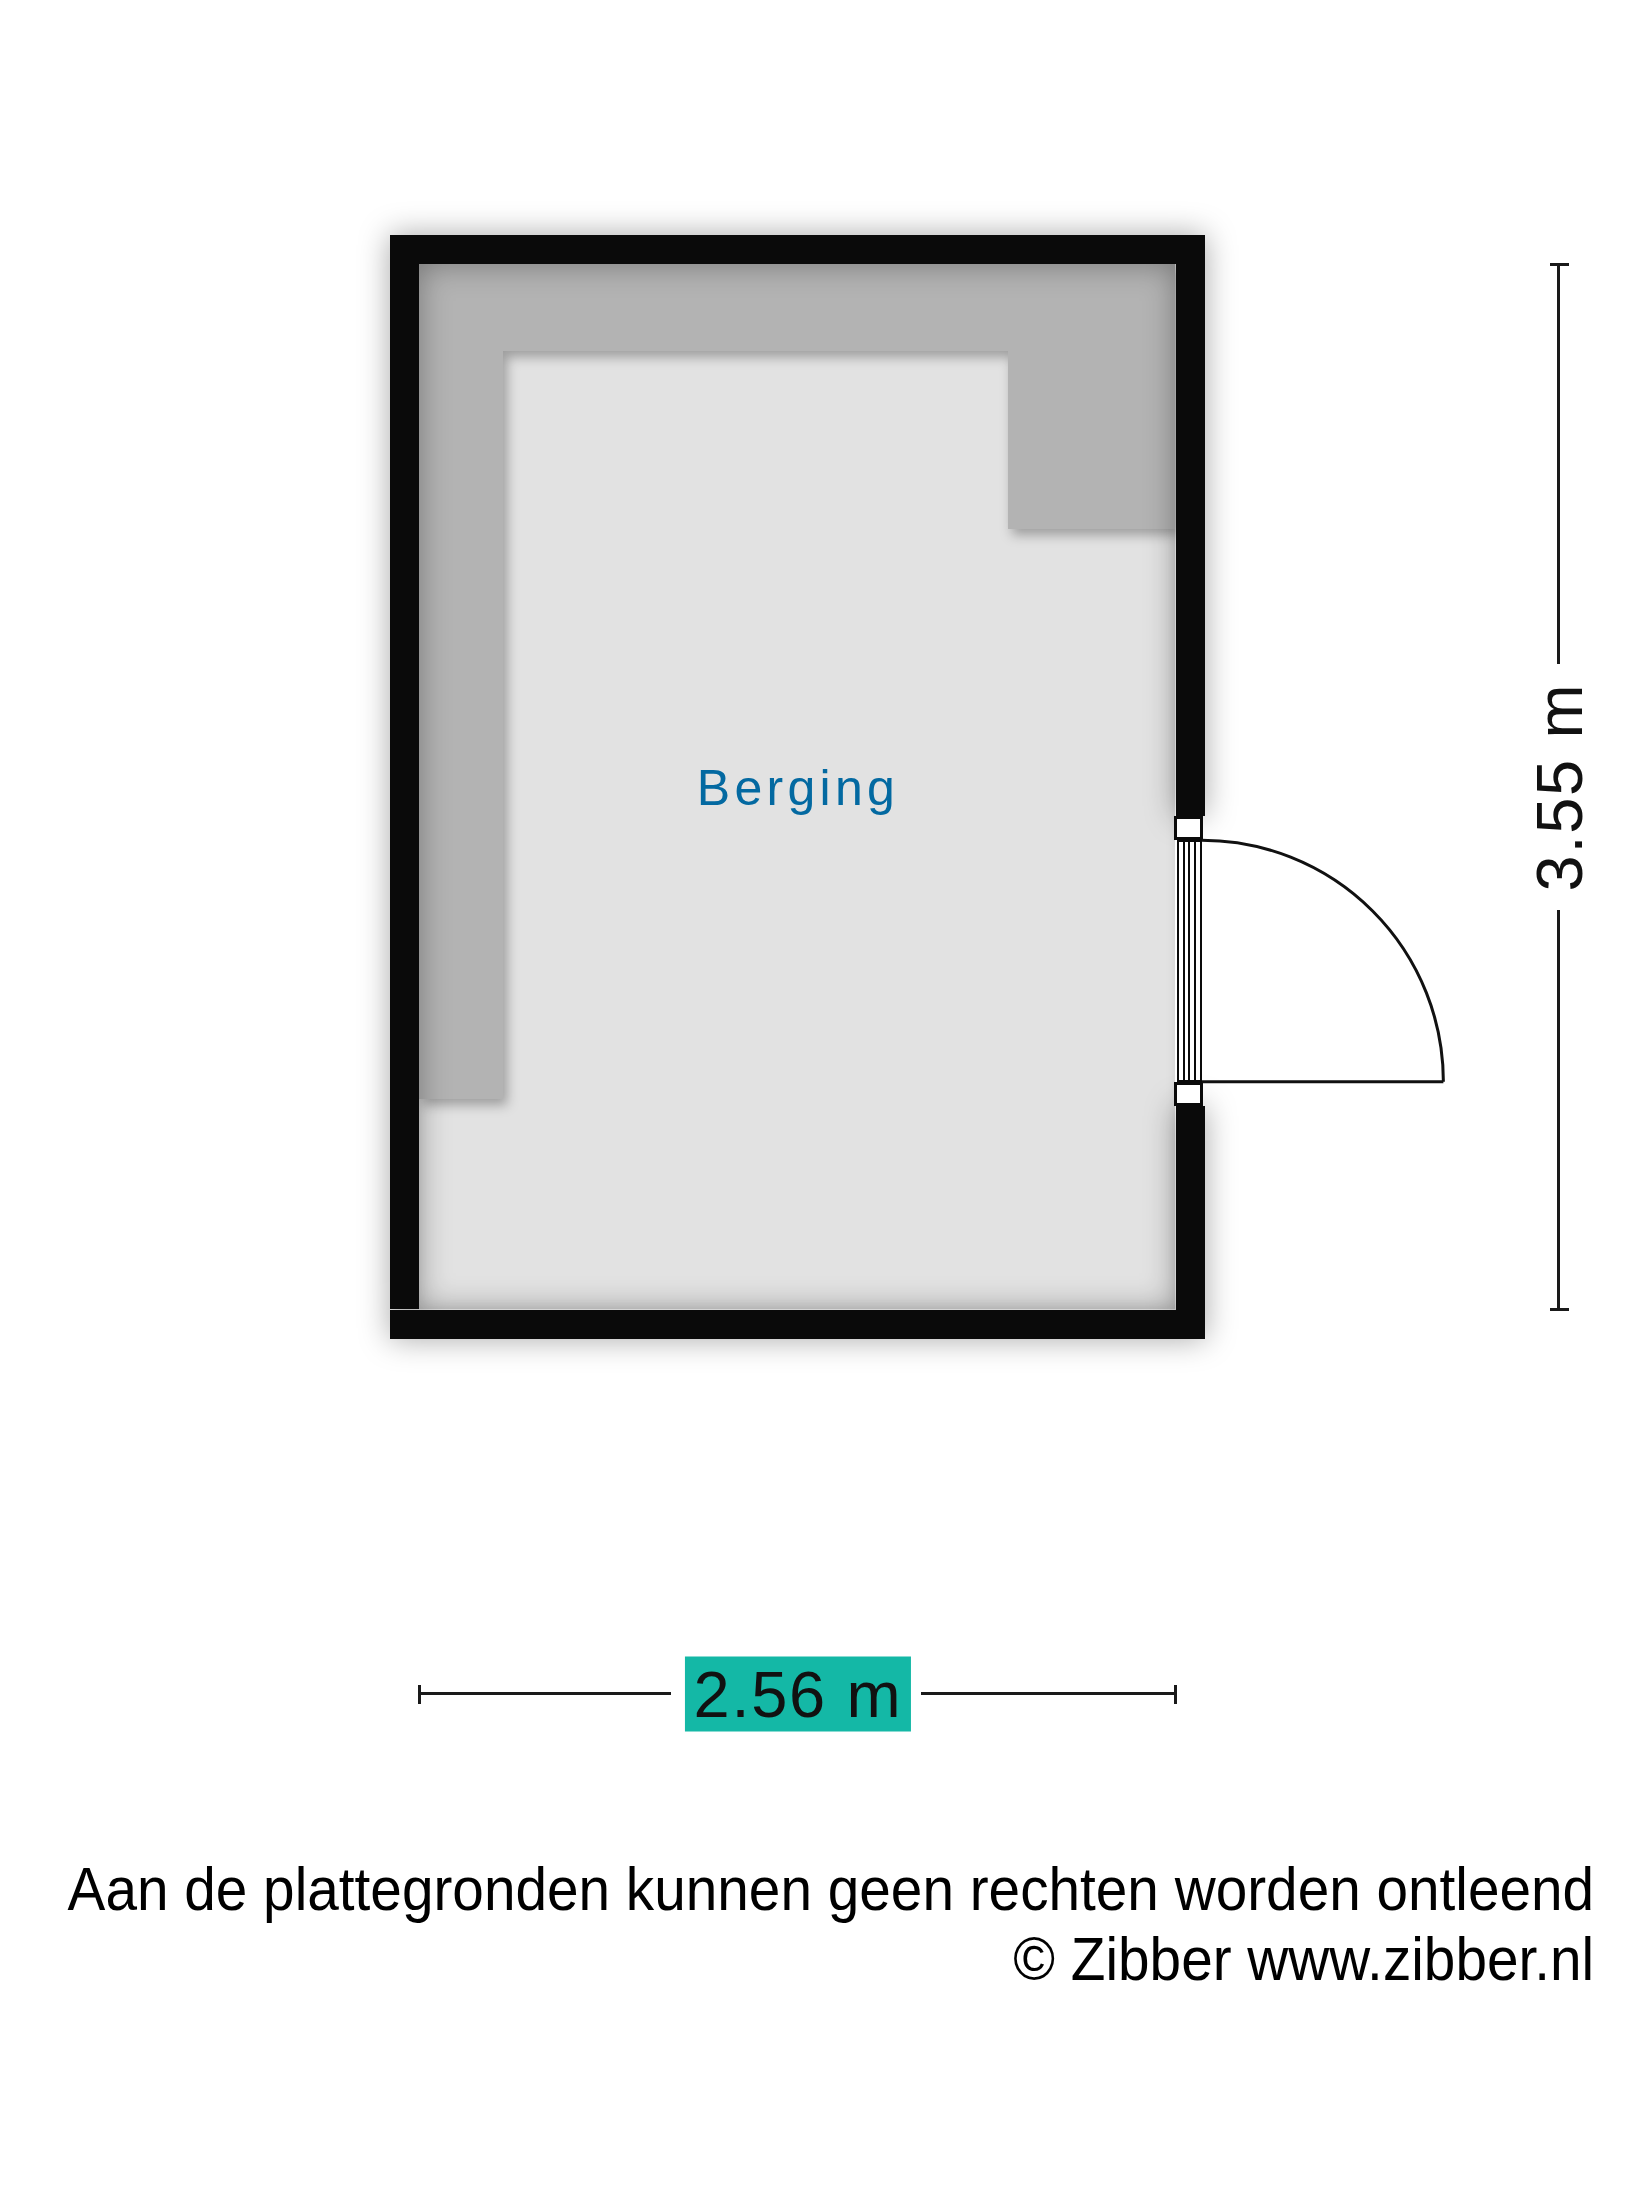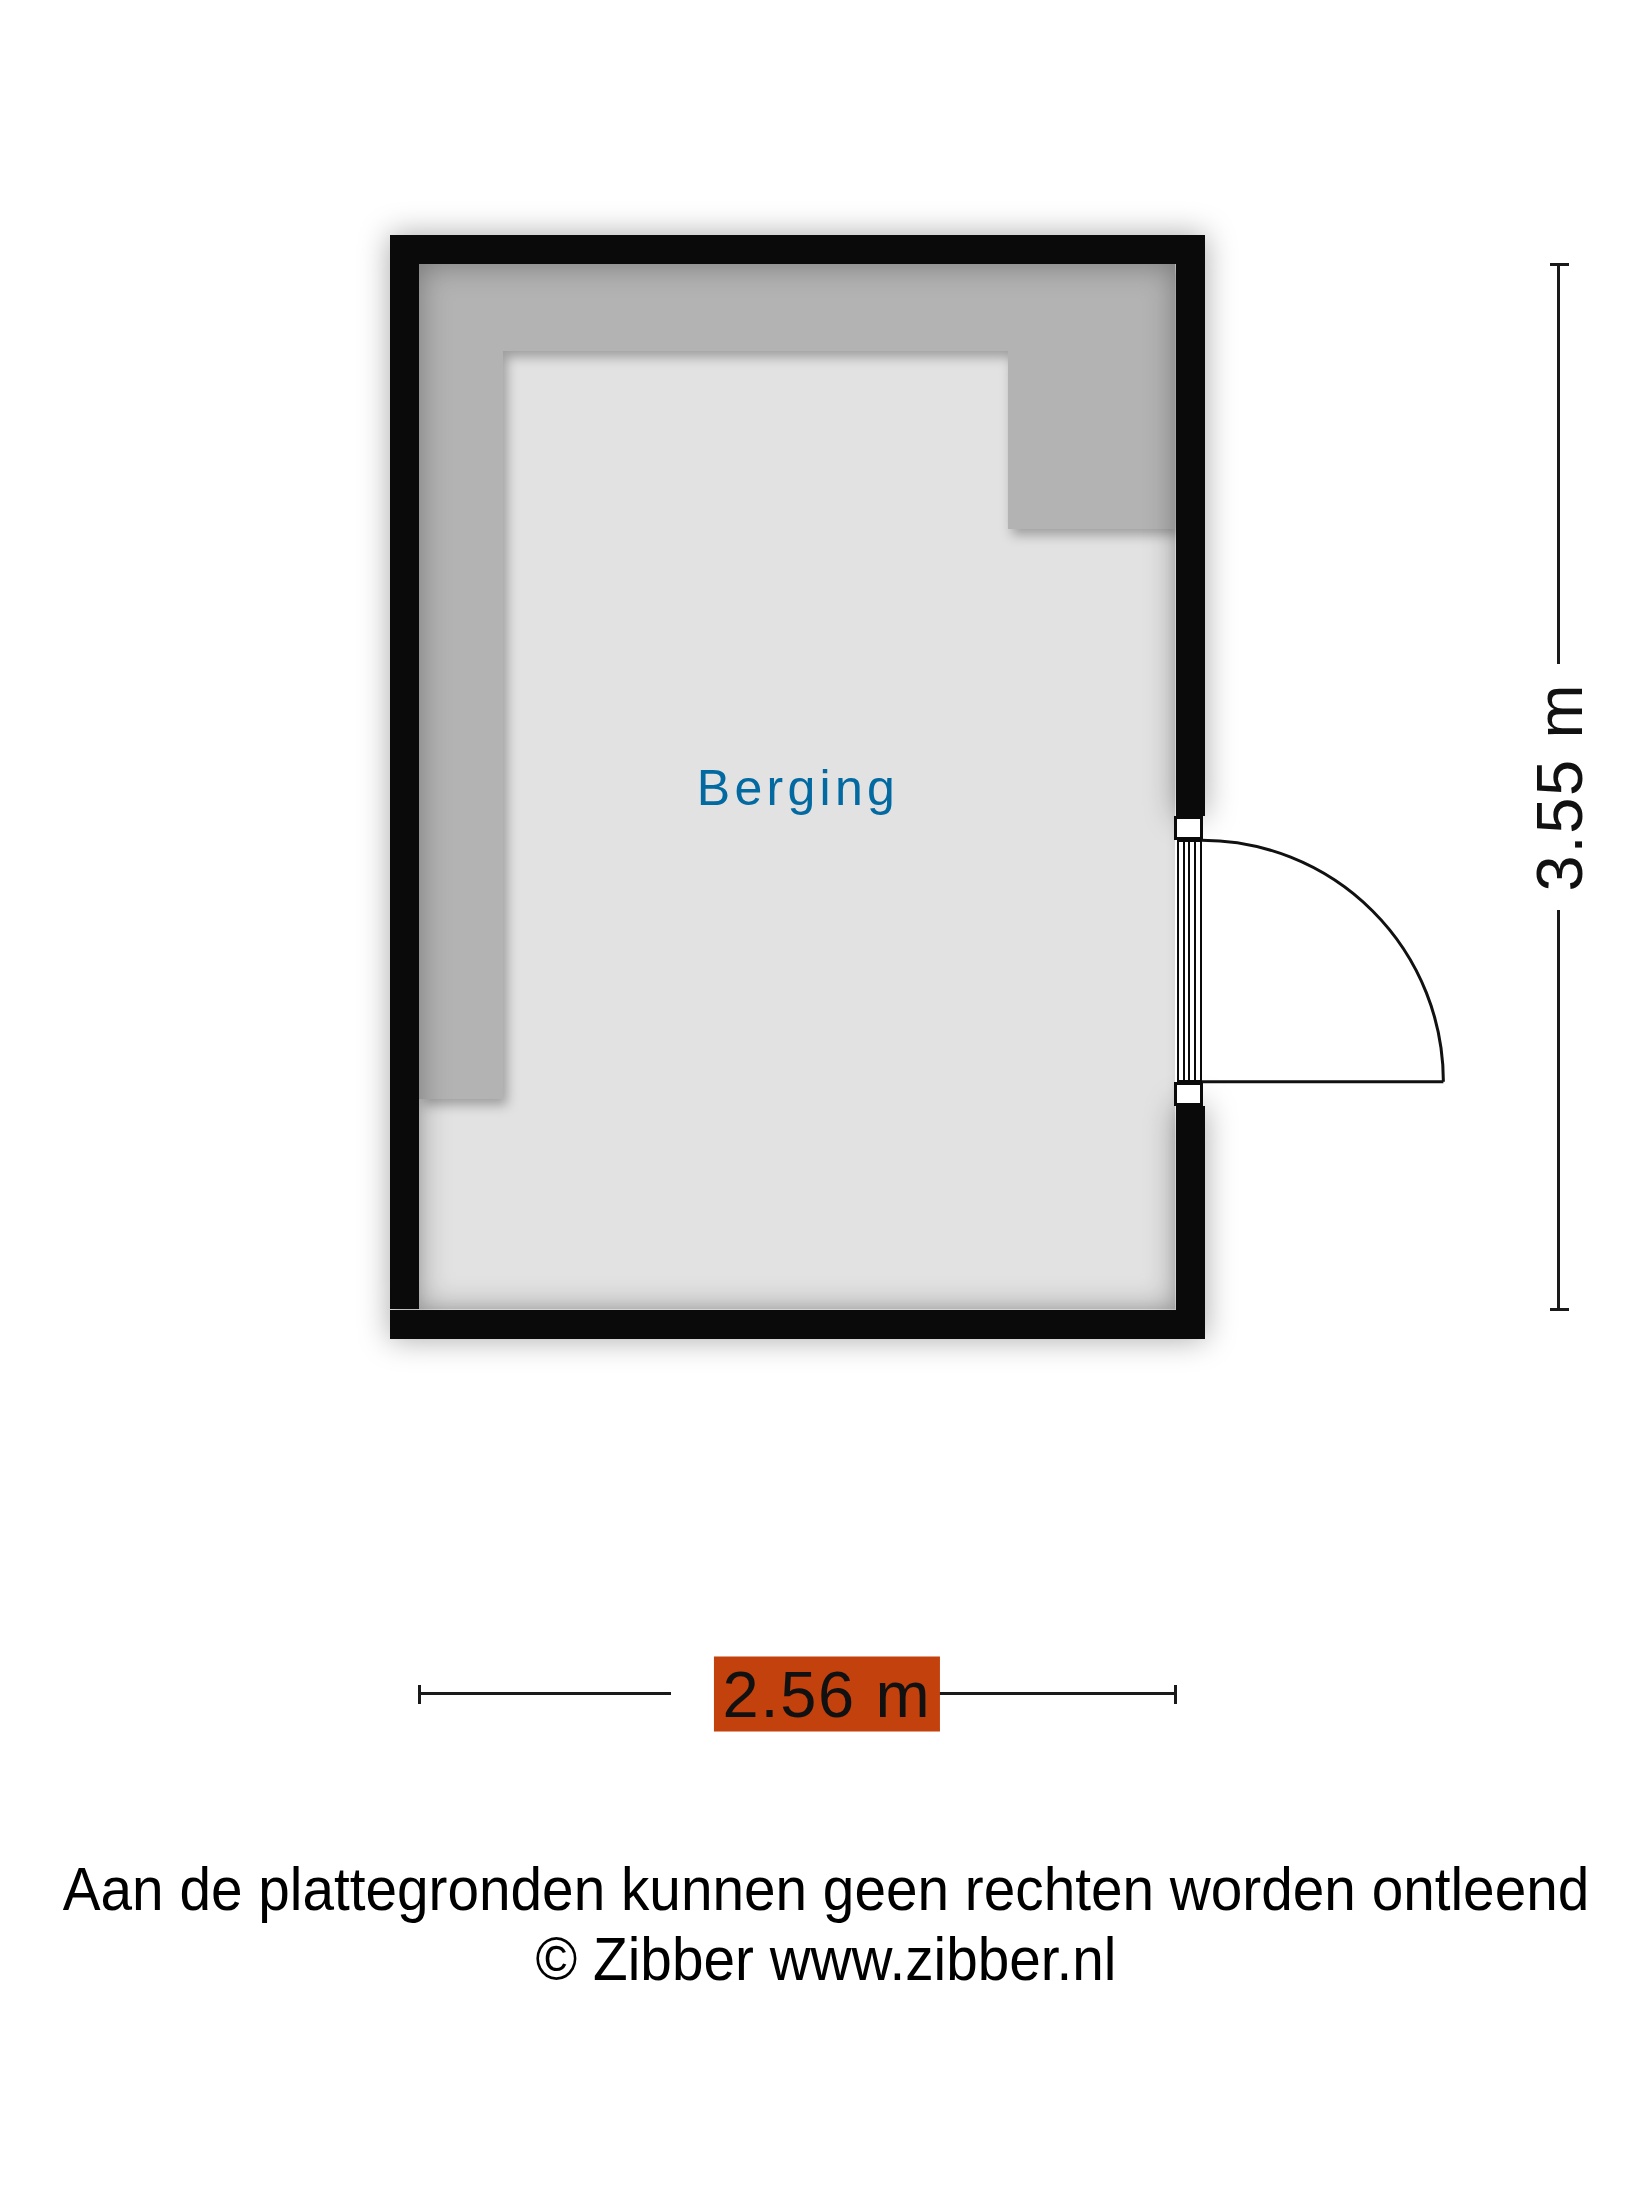--- a/index.html
+++ b/index.html
@@ -64,36 +64,36 @@
   #hdim-cap-right{left:1174px;top:1685px;width:3.4px;height:19px;}
 
   .dim-text{
     font-size:65px;letter-spacing:1.7px;color:#111111;white-space:nowrap;
   }
   #vdim-label{
     left:1559px;top:787px;
     transform:translate(-50%,-50%) rotate(-90deg);
   }
   #hdim-label{
-    left:827px;top:1694px;
+    left:798px;top:1694px;
     transform:translate(-50%,-50%);
-    background:#c2410c;padding:0 8.6px;
+    background:#14b8a6;padding:0 8.6px;
   }
 
   
   #room-label{
     left:798px;top:788px;
     transform:translate(-50%,-50%);
     font-size:50px;letter-spacing:4.3px;color:#0369a1;white-space:nowrap;
   }
 
   
   #footer{
     left:0;top:1854px;width:1652px;
-    text-align:center;
+    text-align:right;
     font-size:61px;line-height:70px;color:#000000;
   }
   .footer-line{display:block;white-space:nowrap;transform:scaleX(0.93);transform-origin:50% 50%;}
 </style>
 </head>
 <body>
 
 <div id="canvas">
 
   <div id="floor" class="abs"></div>

